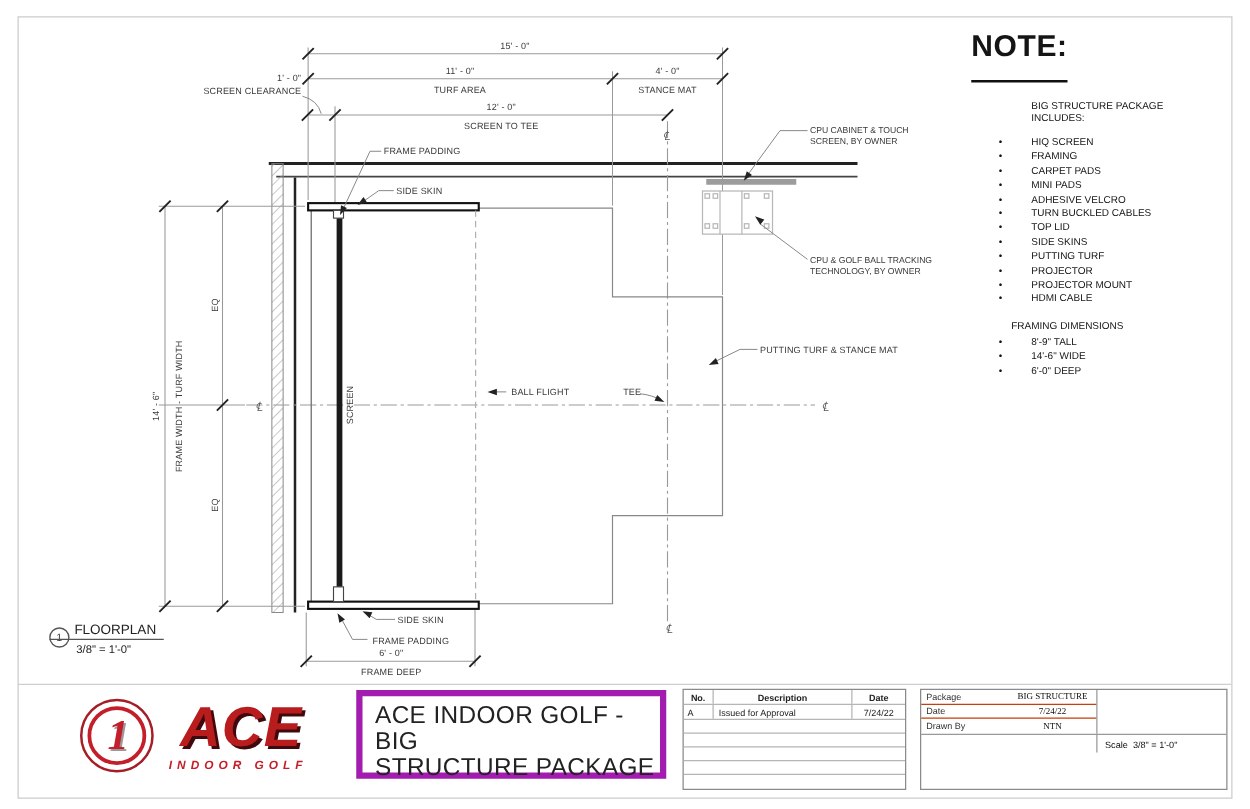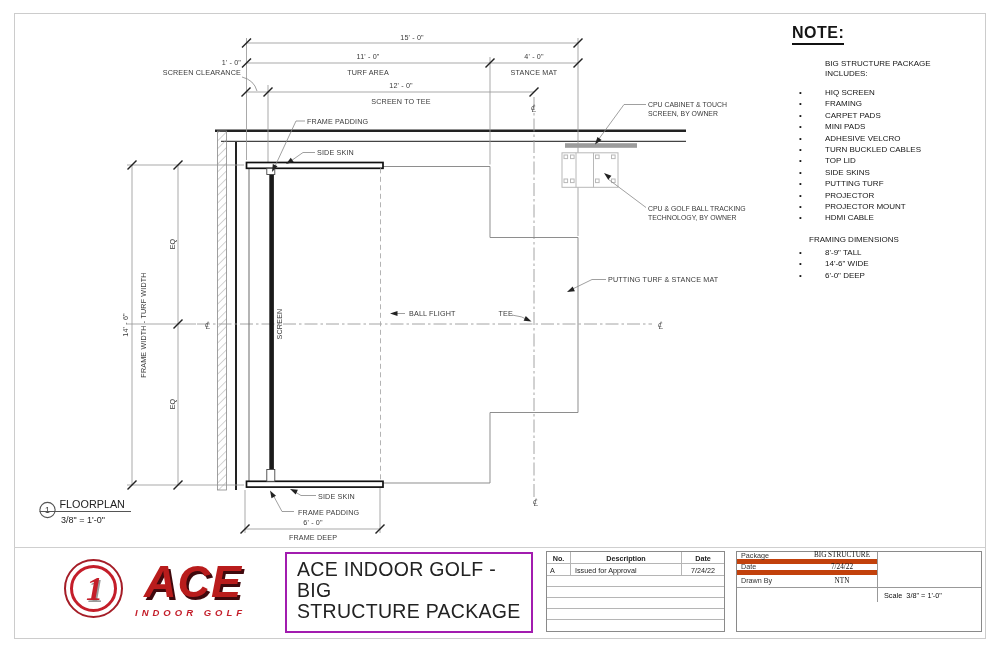--- a/index.html
+++ b/index.html
@@ -18,32 +18,32 @@
   .obj{stroke:#111;stroke-width:1.7;fill:#fff}
   .thin{stroke:#888;stroke-width:.95;fill:none}
   .gray{stroke:#b8b8b8;fill:#fff;stroke-width:1}
   .t{font:7.2px "Liberation Sans",sans-serif;fill:#3a3a3a;letter-spacing:.15px}
   .ts{font:6.9px "Liberation Sans",sans-serif;fill:#3a3a3a}
   .tm{text-anchor:middle}.te{text-anchor:end}
   .clsym{font:italic 10.5px "Liberation Serif",serif;fill:#555;text-anchor:middle}
 
   
   #note{left:777px;top:24px;width:205px;color:#151515;}
-  #note-title{display:inline-block;font-size:16px;font-weight:bold;letter-spacing:.5px;
-              border-bottom:2.5px solid #111;padding-bottom:1px;margin-left:15px;}
+  #note-title{display:inline-block;font-size:24px;font-weight:bold;letter-spacing:.5px;
+              border-bottom:2.5px solid #111;padding-bottom:12px;}
   .note-sub{margin:14px 0 0 20px;font-size:8px;line-height:9.5px;}
   .note-sub span{padding-left:28px;}
   #note ul{margin:9px 0 0 20px;padding:0;list-style:none;font-size:8px;line-height:11.4px;}
   #note li{position:relative;padding-left:28px;white-space:nowrap;}
   #note li::before{content:"\2022";position:absolute;left:2px;}
   .note-ftitle{margin:11px 0 0 32px;font-size:8px;}
   #note ul.fd{margin-top:3px;}
 
   
-  #proj-title{left:285px;top:552px;width:248px;height:81px;border:2px solid #a21caf;
+  #proj-title{left:285px;top:552px;width:248px;height:71px;border:5px solid #a21caf;
               box-sizing:border-box;padding:5px 0 0 10px;font-size:19.5px;line-height:21px;
               color:#222;letter-spacing:.3px;}
   #rev{left:546px;top:551px;width:179px;height:81px;border:1px solid #8a8a8a;
        box-sizing:border-box;font-size:7.2px;color:#222;background:#fff;}
   .rev-row{display:flex;border-bottom:1px solid #b5b5b5;box-sizing:border-box;align-items:flex-end;}
   .rev-row .c1{width:24px;border-right:1px solid #b5b5b5;box-sizing:border-box;}
   .rev-row .c2{flex:1;border-right:1px solid #b5b5b5;box-sizing:border-box;}
   .rev-row .c3{width:42px;}
   .rev-head{height:12px;font-weight:bold;}
   .rev-head div{text-align:center;padding-top:2px;}
@@ -51,21 +51,21 @@
   .rev-data .c1{padding:2px 0 0 3px;}
   .rev-data .c2{padding:2px 0 0 4px;}
   .rev-data .c3{text-align:center;padding-top:2px;}
   .rev-empty{height:11px;}
   #fp{left:736px;top:551px;width:246px;height:81px;border:1px solid #8a8a8a;
       box-sizing:border-box;background:#fff;color:#111;}
   #fp-title{height:29px;border-bottom:1px solid #999;box-sizing:border-box;
             font-size:17px;padding:6px 0 0 6px;}
   #fp-body{display:flex;height:36px;border-bottom:1px solid #999;box-sizing:border-box;}
   #fp-fields{width:141px;border-right:1px solid #999;box-sizing:border-box;}
-  .fp-row{display:flex;height:11.6px;border-bottom:5px solid #c2410c;box-sizing:border-box;
+  .fp-row{display:flex;height:11.6px;border-bottom:1px solid #c2410c;box-sizing:border-box;
           font-size:7.2px;align-items:center;}
   .fp-row:last-child{border-bottom:none;justify-content:space-between;}
   .fp-label{width:66px;padding-left:4px;color:#333;}
   .fp-value{flex:1;text-align:center;font-family:Liberation Serif, serif;}
   #fp-number{flex:1;display:flex;align-items:center;justify-content:center;font-size:24px;}
   #fp-scale{display:flex;height:14px;font-size:7.3px;}
   #fp-scale .sp{width:141px;border-right:1px solid #999;box-sizing:border-box;}
   #fp-scale .sv{flex:1;padding:3px 0 0 6px;}
 
   

